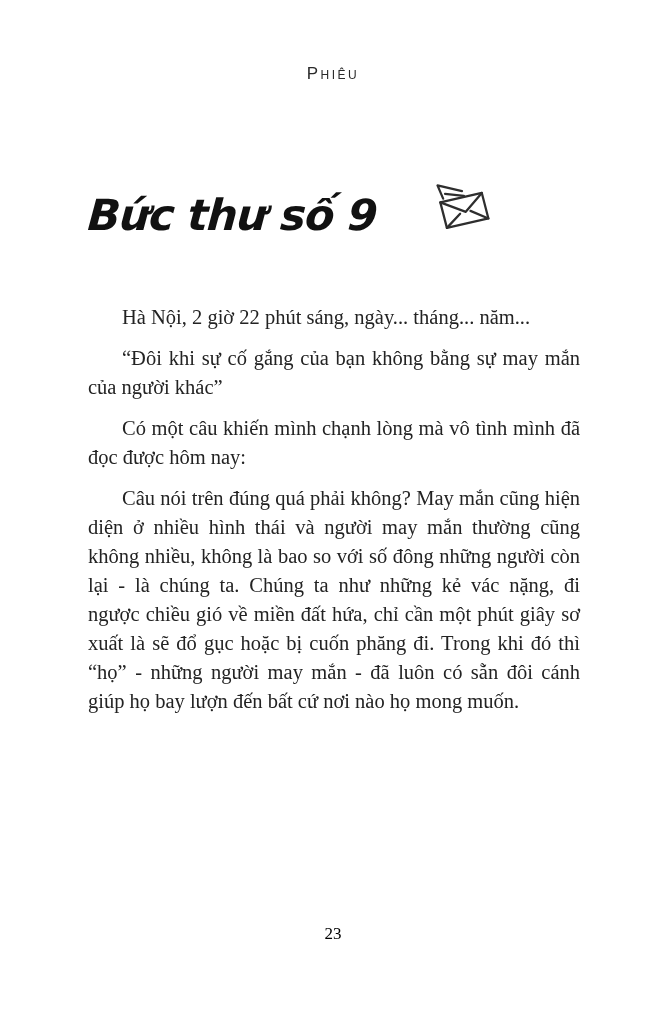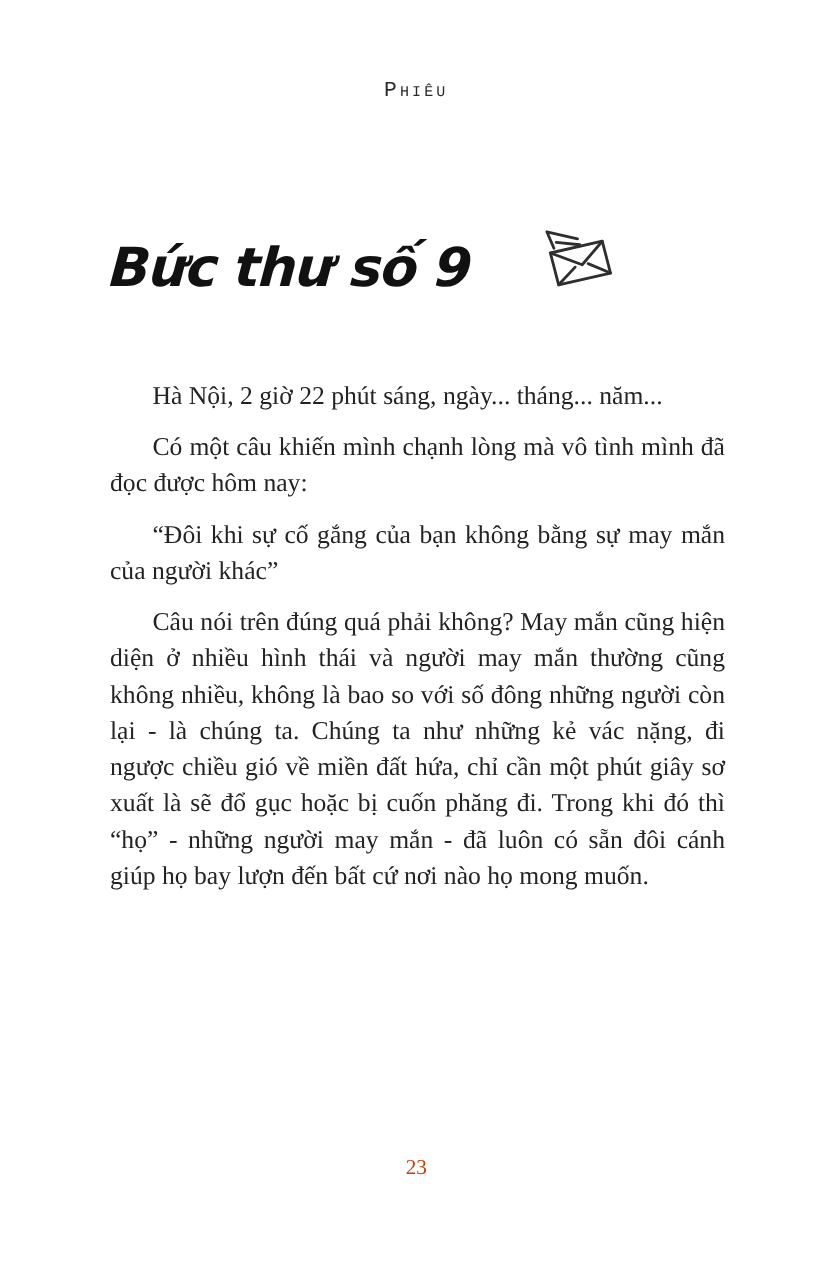--- a/index.html
+++ b/index.html
@@ -15,21 +15,21 @@
     overflow: hidden;
   }
 
   
   .running-header {
     position: absolute;
     top: 64px;
     left: 0;
     right: 0;
     text-align: center;
-    font-family: Liberation Mono, monospace;
+    font-family: Liberation Sans, sans-serif;
     font-variant: small-caps;
     font-size: 17px;
     letter-spacing: 2.5px;
     color: #2a2a2a;
   }
 
   
   .title-row {
     position: absolute;
     top: 186px;
@@ -74,21 +74,21 @@
   }
 
   
   .page-number {
     position: absolute;
     bottom: 80px;
     left: 0;
     right: 0;
     text-align: center;
     font-size: 17px;
-    color: #c2410c;
+    color: #000000;
   }
 </style>
 </head>
 <body>
 
 <div class="page">
 
   <div class="running-header">Phiêu</div>
 
   <div class="title-row">
@@ -102,20 +102,20 @@
           <path d="M12 23 L39 33 L56 13"></path>
           <path d="M19 50 L33 35"></path>
           <path d="M63 40 L44 32"></path>
         </g>
       </svg>
     </span>
   </div>
 
   <div class="body-text">
     <p>Hà Nội, 2 giờ 22 phút sáng, ngày... tháng... năm...</p>
+    <p>“Đôi khi sự cố gắng của bạn không bằng sự may mắn của người khác”</p>
     <p>Có một câu khiến mình chạnh lòng mà vô tình mình đã đọc được hôm nay:</p>
-    <p>“Đôi khi sự cố gắng của bạn không bằng sự may mắn của người khác”</p>
     <p>Câu nói trên đúng quá phải không? May mắn cũng hiện diện ở nhiều hình thái và người may mắn thường cũng không nhiều, không là bao so với số đông những người còn lại - là chúng ta. Chúng ta như những kẻ vác nặng, đi ngược chiều gió về miền đất hứa, chỉ cần một phút giây sơ xuất là sẽ đổ gục hoặc bị cuốn phăng đi. Trong khi đó thì “họ” - những người may mắn - đã luôn có sẵn đôi cánh giúp họ bay lượn đến bất cứ nơi nào họ mong muốn.</p>
   </div>
 
   <div class="page-number">23</div>
 
 </div>
 
 </body></html>

